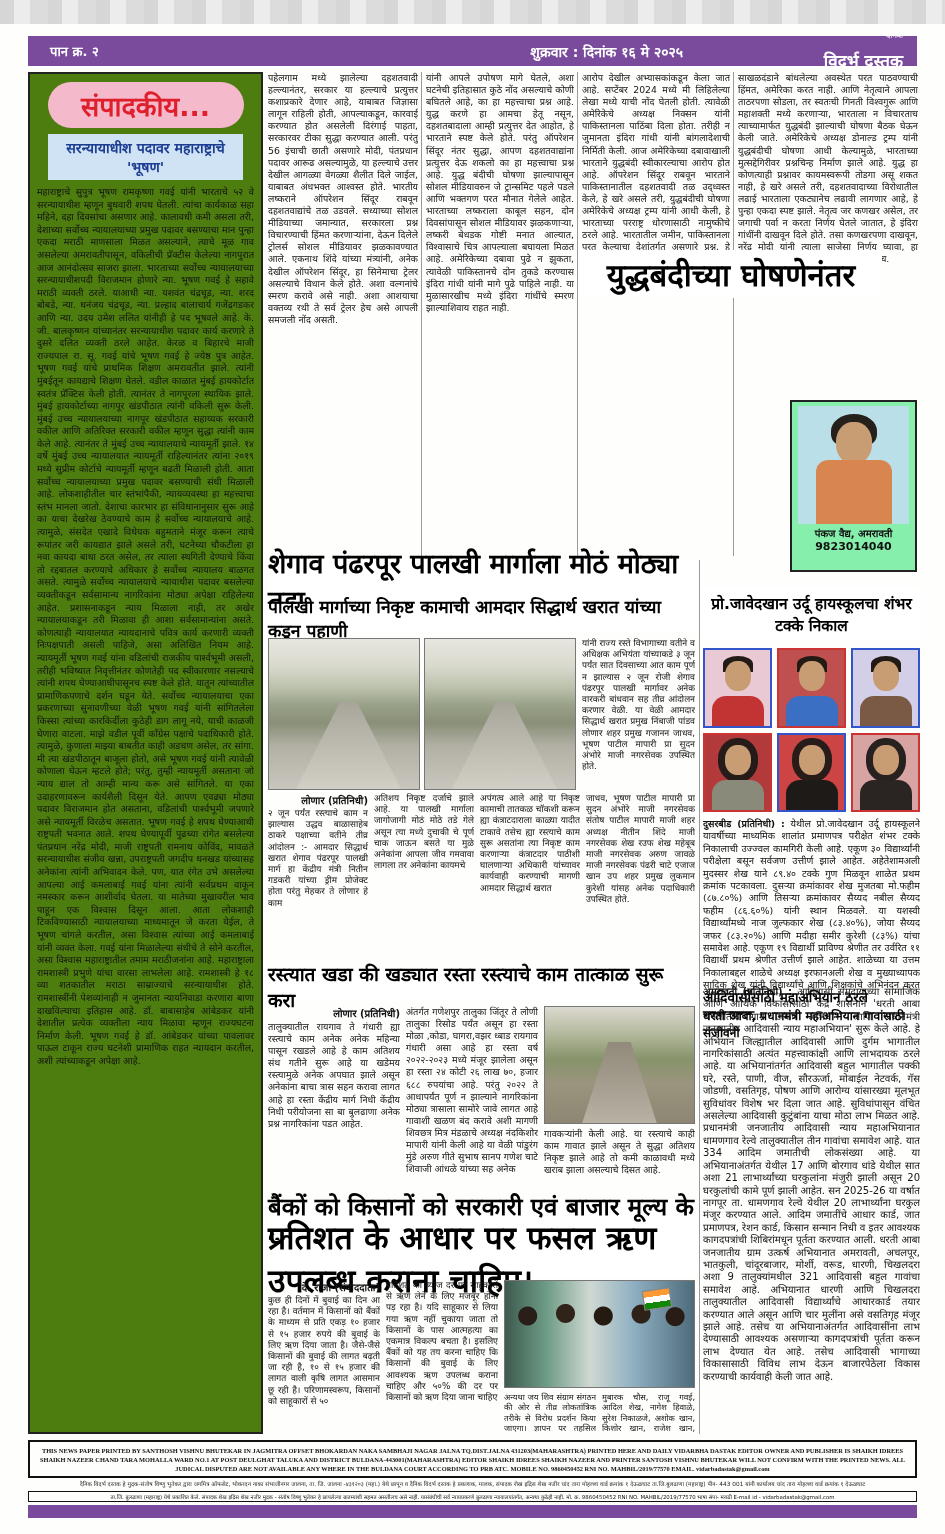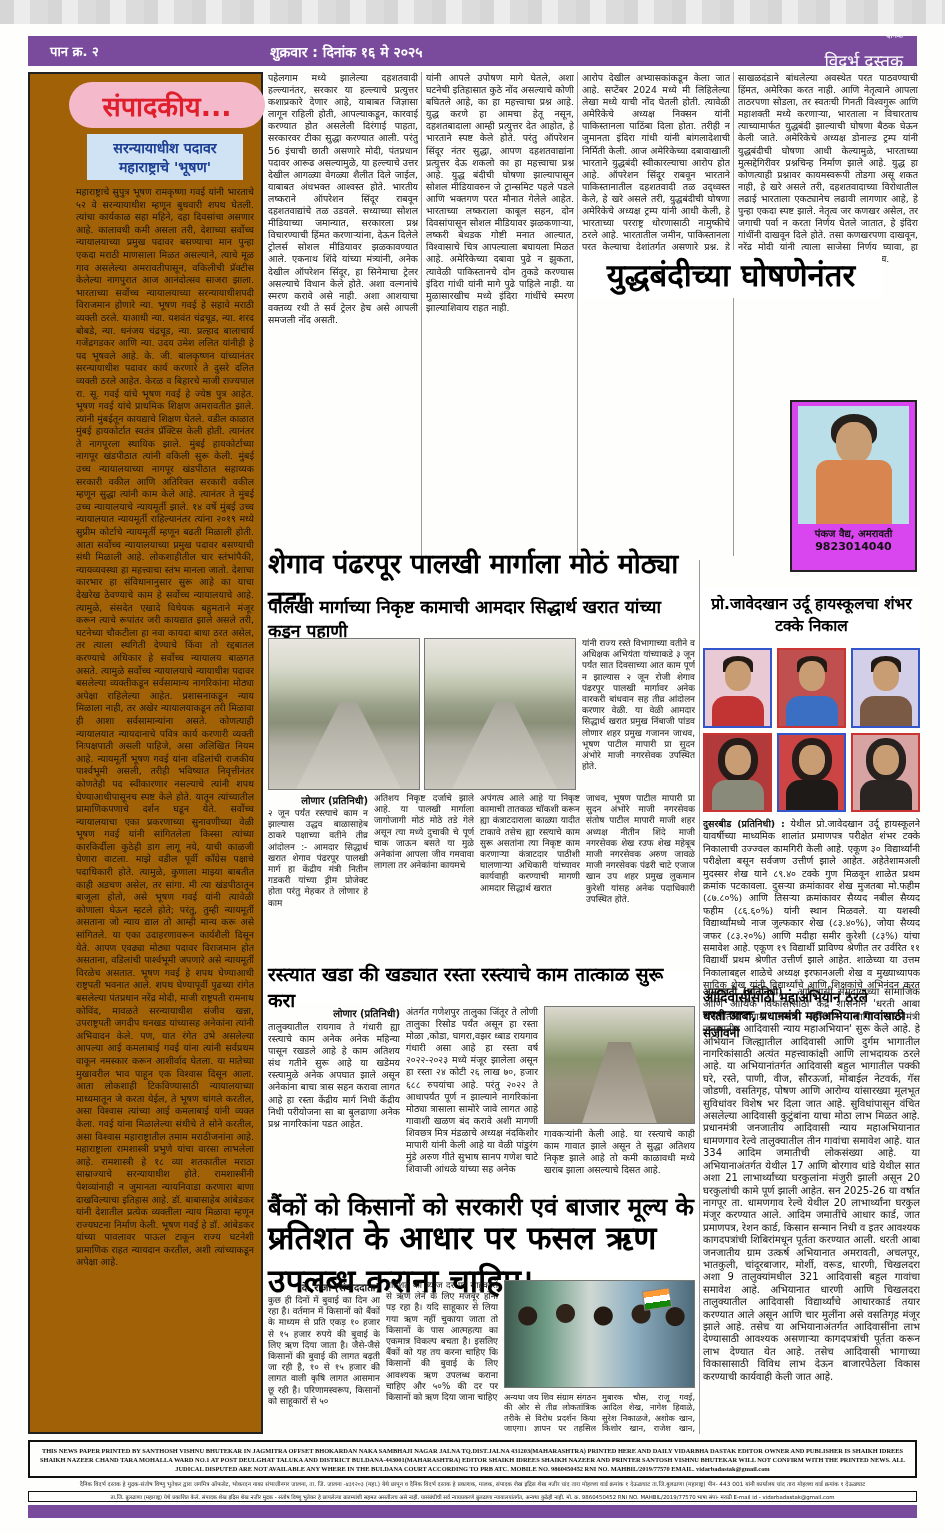--- a/index.html
+++ b/index.html
@@ -5,31 +5,31 @@
   html,body{margin:0;padding:0;background:#ffffff;}
   .page{position:relative;width:945px;height:1534px;background:#fefefd;overflow:hidden;
         font-family:"DejaVu Sans",sans-serif;color:#111;}
   .scan-strip{position:absolute;left:0;top:0;width:945px;height:24px;
         background:repeating-linear-gradient(90deg,#cfcfcf 0 14px,#e9e9e9 14px 30px,#d6d6d6 30px 48px);
         opacity:.85;}
   
   .topbar{position:absolute;left:28px;top:36px;width:889px;height:30px;background:#7a4b9d;
         color:#fff;display:flex;align-items:center;}
   .topbar .pgno{width:220px;padding-left:22px;font-size:13px;font-weight:bold;}
-  .topbar .dateline{flex:1;text-align:left;font-size:14px;font-weight:bold;}
+  .topbar .dateline{flex:1;text-align:right;font-size:14px;font-weight:bold;}
   .topbar .masthead{width:220px;text-align:right;padding-right:14px;line-height:1;}
   .masthead .small{font-size:8px;display:block;margin-bottom:13px;}
-  .masthead .big{font-size:17px;font-weight:normal;}
+  .masthead .big{font-size:17px;font-weight:bold;}
   
   .bt{font-size:9.3px;line-height:12.1px;text-align:justify;color:#141414;overflow:hidden;position:absolute;}
   .byline{font-weight:bold;font-size:10px;text-align:right;margin-bottom:2px;}
   .vrule{position:absolute;width:1px;background:#9a9a9a;}
   
   .edbox{position:absolute;left:28px;top:72px;width:235px;height:1362px;border:2px solid #222;
-        box-sizing:border-box;background:#a16207;padding-left:39px;}
+        box-sizing:border-box;background:#4d7c0f;}
   .edpill{margin:8px auto 6px auto;width:196px;height:46px;background:#f4b9cb;border-radius:26px;
         color:#e01f2d;font-size:27px;font-weight:bold;display:flex;align-items:center;justify-content:center;}
   .edhead{margin:0 18px;background:#cfe3f4;color:#1d3e92;font-weight:bold;font-size:14.2px;
         text-align:center;padding:4px 2px;}
   .edbody{margin:6px 7px;font-size:9.4px;line-height:12.6px;text-align:justify;height:1238px;overflow:hidden;}
   
   .bighead{position:absolute;background:#fff;display:flex;align-items:center;justify-content:center;
         font-weight:bold;color:#000;}
   
   .photo{position:absolute;border:1px solid #777;overflow:hidden;box-sizing:border-box;}
@@ -44,21 +44,21 @@
   .group .heads{position:absolute;left:0;top:18%;width:100%;height:30%;
         background-image:radial-gradient(circle at 12% 50%,#2a1f18 9px,transparent 10px),
         radial-gradient(circle at 32% 42%,#30241a 9px,transparent 10px),
         radial-gradient(circle at 52% 50%,#241a12 9px,transparent 10px),
         radial-gradient(circle at 72% 44%,#2e2218 9px,transparent 10px),
         radial-gradient(circle at 90% 52%,#281d14 9px,transparent 10px);}
   .flag{position:absolute;right:12%;top:8%;width:26px;height:18px;transform:rotate(-8deg);
         background:linear-gradient(180deg,#ff9933 33%,#ffffff 33% 66%,#138808 66%);border:1px solid #888;}
   
   .author-box{position:absolute;left:790px;top:400px;width:127px;height:172px;border:2px solid #222;
-        background:#d946ef;box-sizing:border-box;text-align:center;}
+        background:#86efac;box-sizing:border-box;text-align:center;}
   .author-img{position:relative;margin:4px auto 2px auto;width:111px;height:118px;background:#badfe8;overflow:hidden;}
   .author-img .hair{position:absolute;left:33px;top:8px;width:46px;height:34px;background:#26201c;border-radius:50% 50% 40% 40%;}
   .author-img .face{position:absolute;left:38px;top:16px;width:36px;height:42px;background:#c99d74;border-radius:46%;}
   .author-img .shirt{position:absolute;left:18px;top:54px;width:76px;height:64px;background:#d8854f;border-radius:12px 12px 0 0;}
   .author-cap{font-size:10px;font-weight:bold;margin-top:2px;}
   .author-phone{font-size:11px;font-weight:bold;}
   
   .stugrid{position:absolute;left:703px;top:648px;width:217px;height:164px;display:grid;
         grid-template-columns:repeat(3,1fr);grid-template-rows:repeat(2,1fr);gap:5px;}
   .stu{position:relative;border:2px solid #3355cc;overflow:hidden;}

